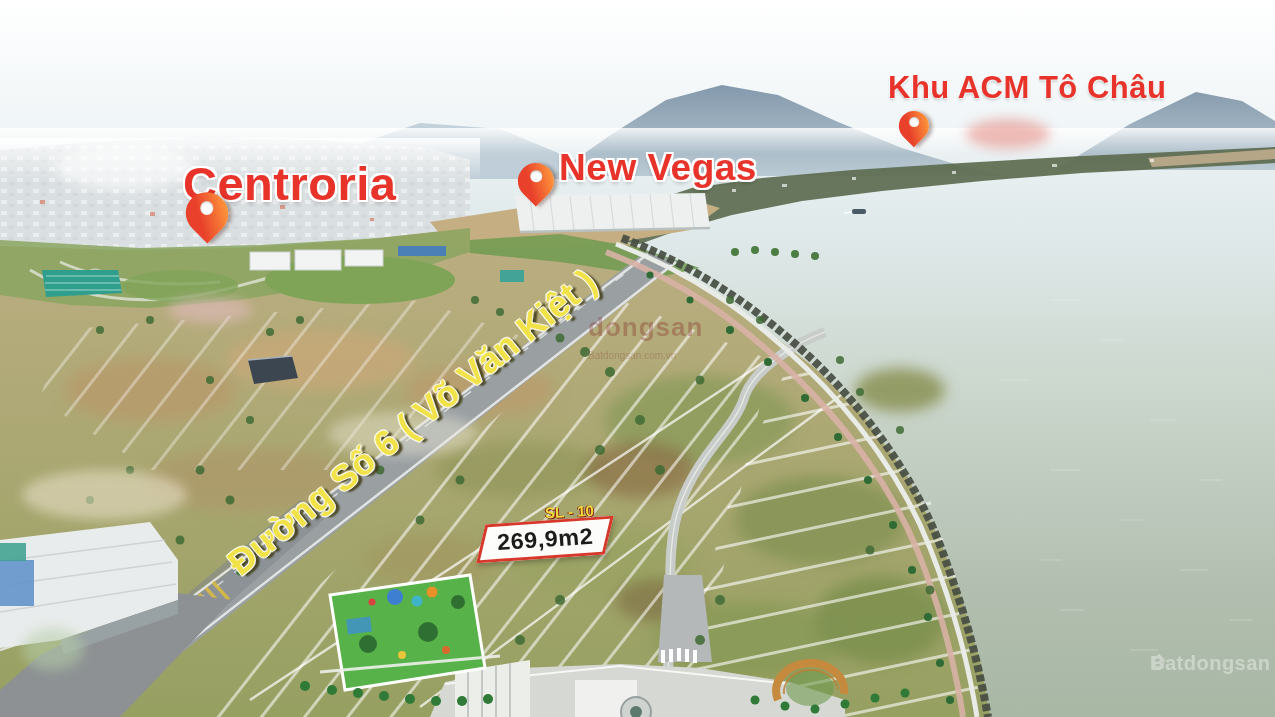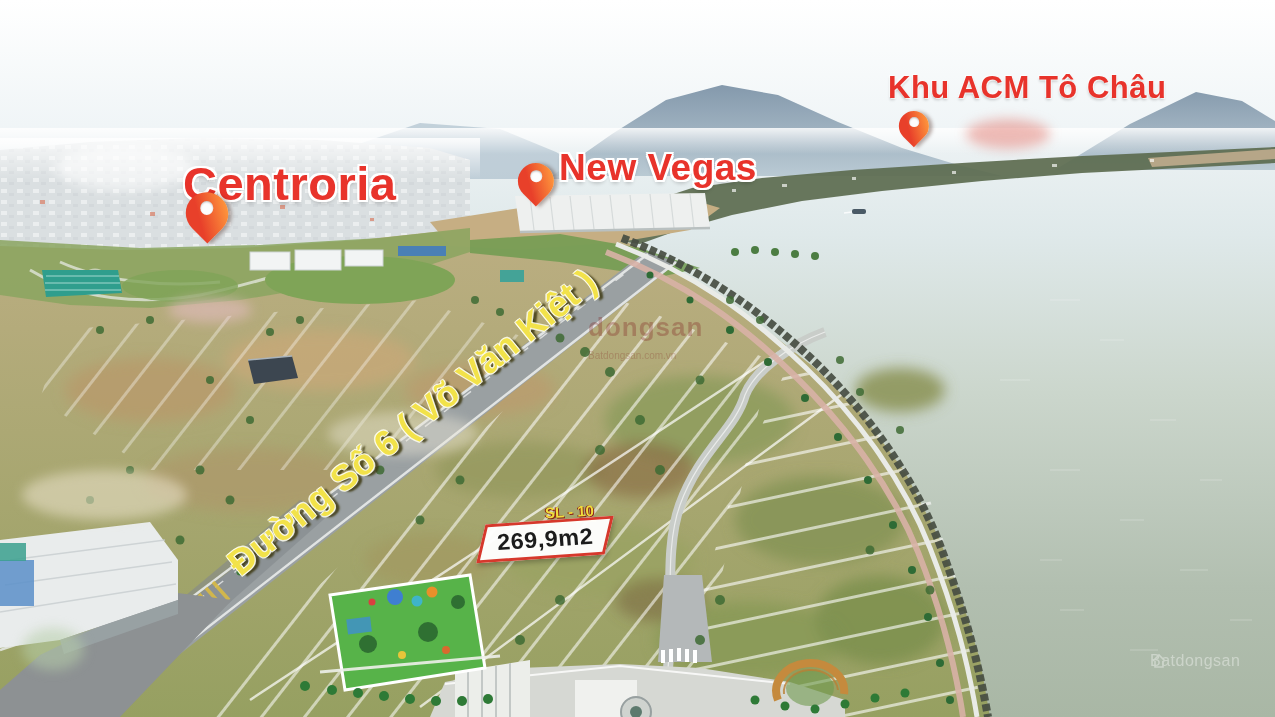--- a/index.html
+++ b/index.html
@@ -54,21 +54,21 @@
   .pin-lg{left:186px;top:192px;width:42px;height:58px;}
   .pin-md{left:518px;top:163px;width:36px;height:49px;}
   .pin-sm{left:899px;top:111px;width:30px;height:41px;}
 
   
   .wm-center{position:absolute;left:588px;top:312px;color:#7f1d1d;opacity:.30;pointer-events:none;}
   .wm-center .big{font-size:26px;font-weight:700;letter-spacing:1px;}
   .wm-center .small{font-size:10px;opacity:.8;margin-top:7px;}
   .wm-br{position:absolute;left:1150px;top:652px;display:flex;align-items:center;gap:5px;
          color:#fff;opacity:.38;pointer-events:none;}
-  .wm-br .txt{font-size:16px;font-weight:400;letter-spacing:.5px;}
+  .wm-br .txt{font-size:20px;font-weight:700;letter-spacing:.5px;}
 
   
   .blur{position:absolute;border-radius:50%;filter:blur(6px);pointer-events:none;}
   .b1{left:55px;top:145px;width:140px;height:46px;background:rgba(255,255,255,.60);}
   .b2{left:168px;top:297px;width:84px;height:26px;background:rgba(232,190,198,.55);}
   .b3{left:966px;top:119px;width:84px;height:30px;background:rgba(226,118,106,.48);}
   .b4{left:22px;top:470px;width:165px;height:50px;background:rgba(237,227,205,.55);}
   .b5{left:22px;top:628px;width:62px;height:42px;background:rgba(182,206,170,.55);}
   .b6{left:328px;top:412px;width:150px;height:44px;background:rgba(236,231,214,.45);}
 </style>

